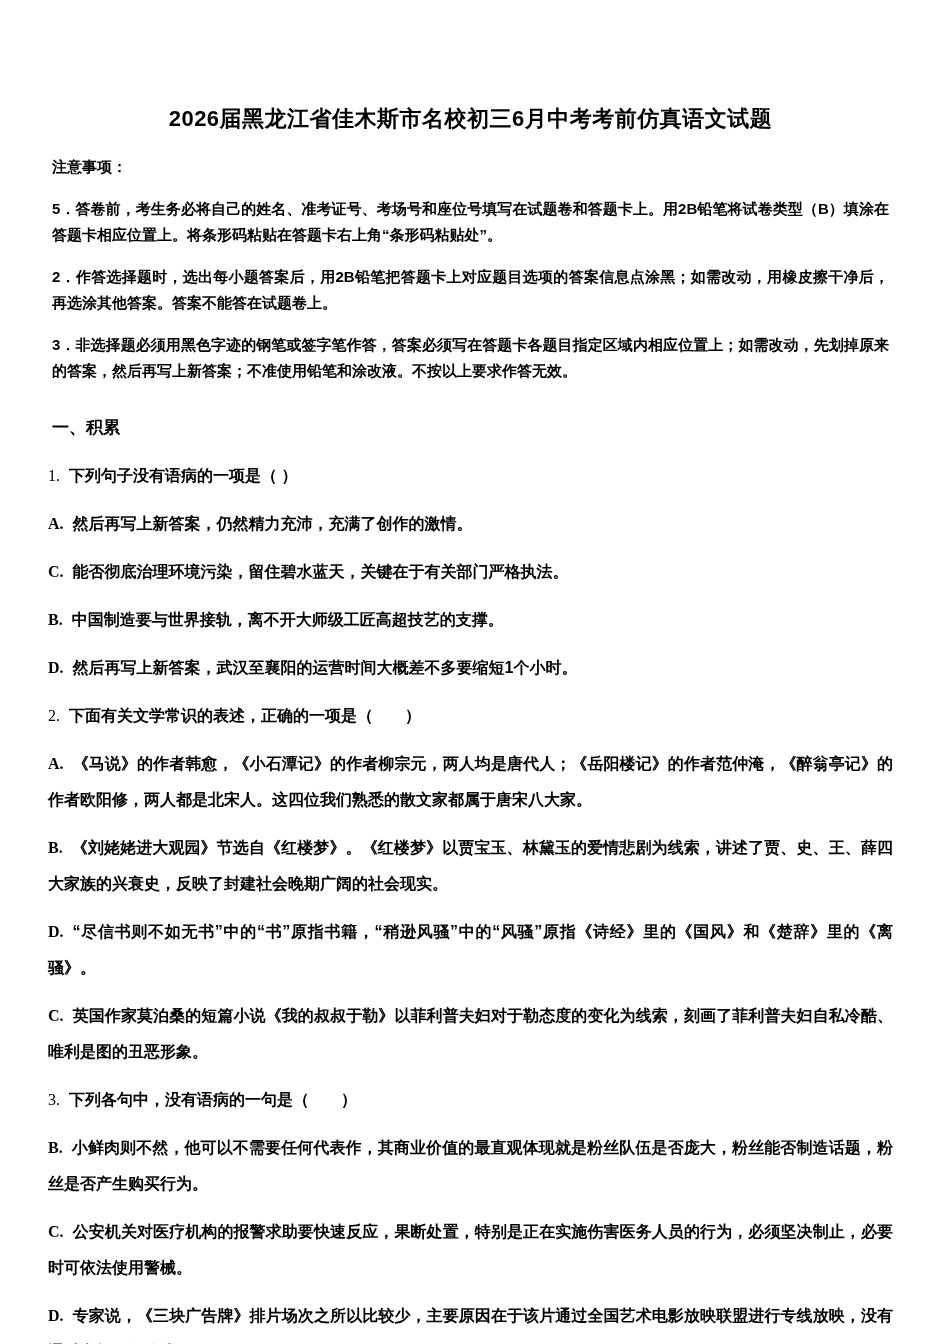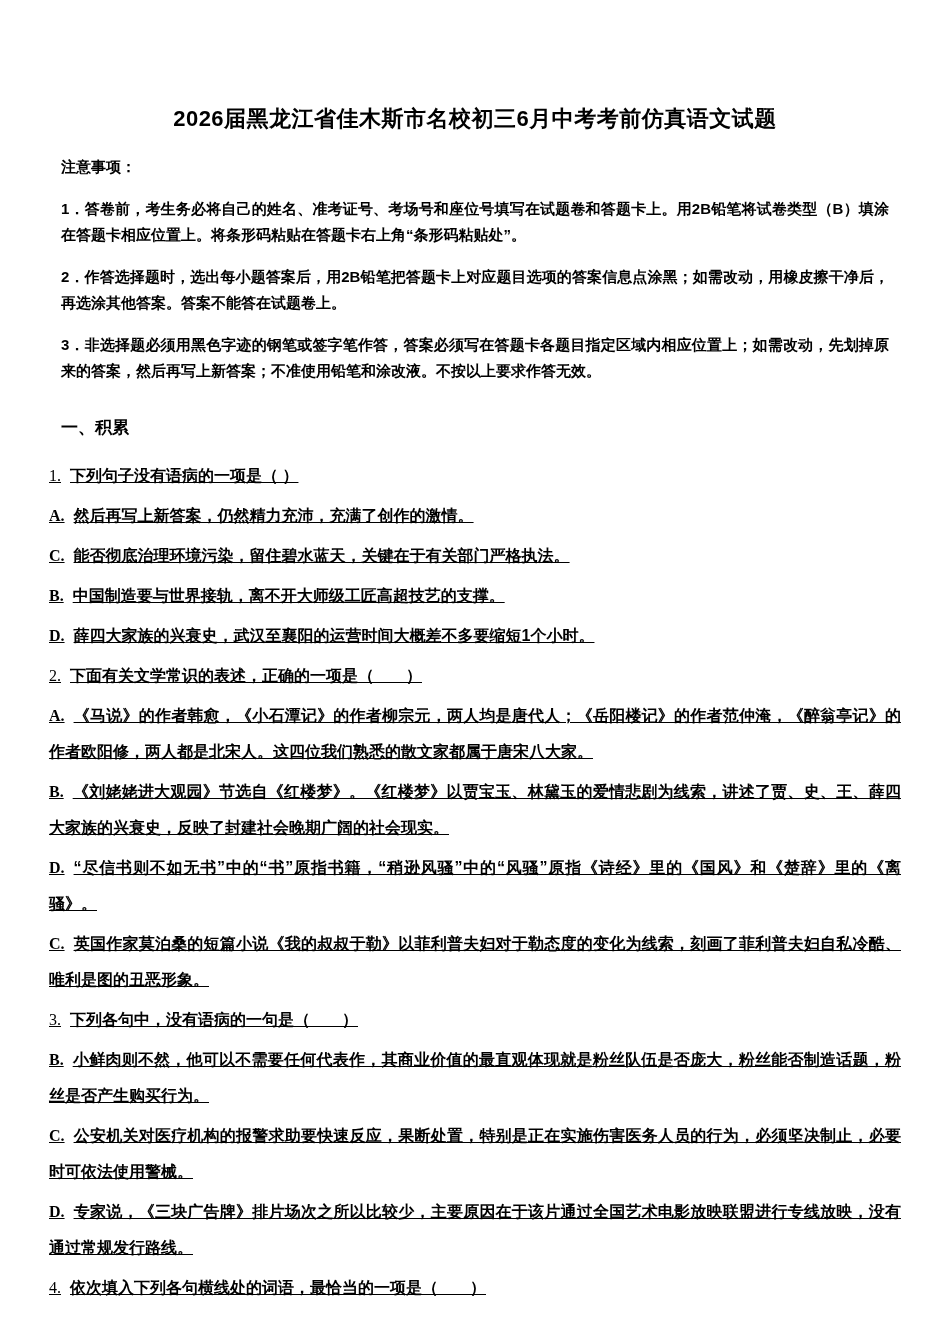--- a/index.html
+++ b/index.html
@@ -6,21 +6,21 @@
     margin: 0;
     padding: 0;
     background: #ffffff;
     color: #000000;
     font-family: "Liberation Sans", sans-serif;
   }
   .page {
     width: 950px;
     height: 1344px;
     box-sizing: border-box;
-    padding: 104px 45px 0 45px;
+    padding: 104px 45px 0 36px;
     overflow: hidden;
     background: #ffffff;
   }
   .title {
     margin: 0 0 20px 0;
     text-align: center;
     font-size: 22px;
     font-weight: 800;
     letter-spacing: 0.5px;
     line-height: 30px;
@@ -35,26 +35,25 @@
   .body-section {
     margin-top: 30px;
   }
   .section-heading {
     margin: 16px;
     font-size: 17px;
     font-weight: 800;
     line-height: 28px;
   }
   .question p {
-    margin: 4px;
+    margin: 12px;
     font-size: 16px;
     line-height: 36px;
     font-weight: 600;
     text-align: justify;
-    text-decoration: underline;
   }
   .q-num {
     font-family: "Liberation Serif", serif;
     font-weight: 400;
     font-size: 16px;
     margin-right: 9px;
   }
   .opt-label {
     font-family: "Liberation Serif", serif;
     font-weight: 700;
@@ -64,34 +63,34 @@
 </style>
 </head>
 <body>
 
 <div class="page">
 
   <h1 class="title">2026届黑龙江省佳木斯市名校初三6月中考考前仿真语文试题</h1>
 
   <div class="notice">
     <p>注意事项：</p>
-    <p>1．答卷前，考生务必将自己的姓名、准考证号、考场号和座位号填写在试题卷和答题卡上。用2B铅笔将试卷类型（B）填涂在答题卡相应位置上。将条形码粘贴在答题卡右上角“条形码粘贴处”。</p>
+    <p>5．答卷前，考生务必将自己的姓名、准考证号、考场号和座位号填写在试题卷和答题卡上。用2B铅笔将试卷类型（B）填涂在答题卡相应位置上。将条形码粘贴在答题卡右上角“条形码粘贴处”。</p>
     <p>2．作答选择题时，选出每小题答案后，用2B铅笔把答题卡上对应题目选项的答案信息点涂黑；如需改动，用橡皮擦干净后，再选涂其他答案。答案不能答在试题卷上。</p>
     <p>3．非选择题必须用黑色字迹的钢笔或签字笔作答，答案必须写在答题卡各题目指定区域内相应位置上；如需改动，先划掉原来的答案，然后再写上新答案；不准使用铅笔和涂改液。不按以上要求作答无效。</p>
   </div>
 
   <div class="body-section">
     <p class="section-heading">一、积累</p>
 
     <div class="question">
       <p><span class="q-num">1.</span><span>下列句子没有语病的一项是（ ）</span></p>
       <p><span class="opt-label">A.</span><span>然后再写上新答案，仍然精力充沛，充满了创作的激情。</span></p>
       <p><span class="opt-label">C.</span><span>能否彻底治理环境污染，留住碧水蓝天，关键在于有关部门严格执法。</span></p>
       <p><span class="opt-label">B.</span><span>中国制造要与世界接轨，离不开大师级工匠高超技艺的支撑。</span></p>
-      <p><span class="opt-label">D.</span><span>薛四大家族的兴衰史，武汉至襄阳的运营时间大概差不多要缩短1个小时。</span></p>
+      <p><span class="opt-label">D.</span><span>然后再写上新答案，武汉至襄阳的运营时间大概差不多要缩短1个小时。</span></p>
     </div>
 
     <div class="question">
       <p><span class="q-num">2.</span><span>下面有关文学常识的表述，正确的一项是（　　）</span></p>
       <p><span class="opt-label">A.</span><span>《马说》的作者韩愈，《小石潭记》的作者柳宗元，两人均是唐代人；《岳阳楼记》的作者范仲淹，《醉翁亭记》的作者欧阳修，两人都是北宋人。这四位我们熟悉的散文家都属于唐宋八大家。</span></p>
       <p><span class="opt-label">B.</span><span>《刘姥姥进大观园》节选自《红楼梦》。《红楼梦》以贾宝玉、林黛玉的爱情悲剧为线索，讲述了贾、史、王、薛四大家族的兴衰史，反映了封建社会晚期广阔的社会现实。</span></p>
       <p><span class="opt-label">D.</span><span>“尽信书则不如无书”中的“书”原指书籍，“稍逊风骚”中的“风骚”原指《诗经》里的《国风》和《楚辞》里的《离骚》。</span></p>
       <p><span class="opt-label">C.</span><span>英国作家莫泊桑的短篇小说《我的叔叔于勒》以菲利普夫妇对于勒态度的变化为线索，刻画了菲利普夫妇自私冷酷、唯利是图的丑恶形象。</span></p>
     </div>
 

